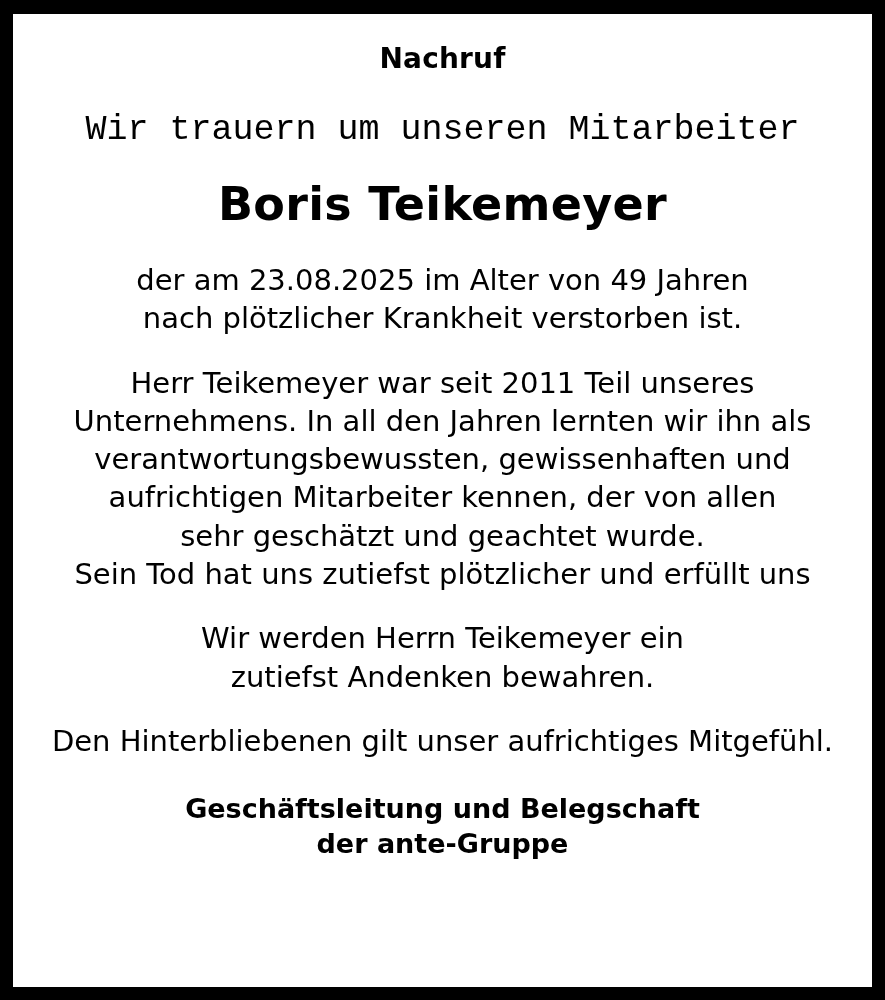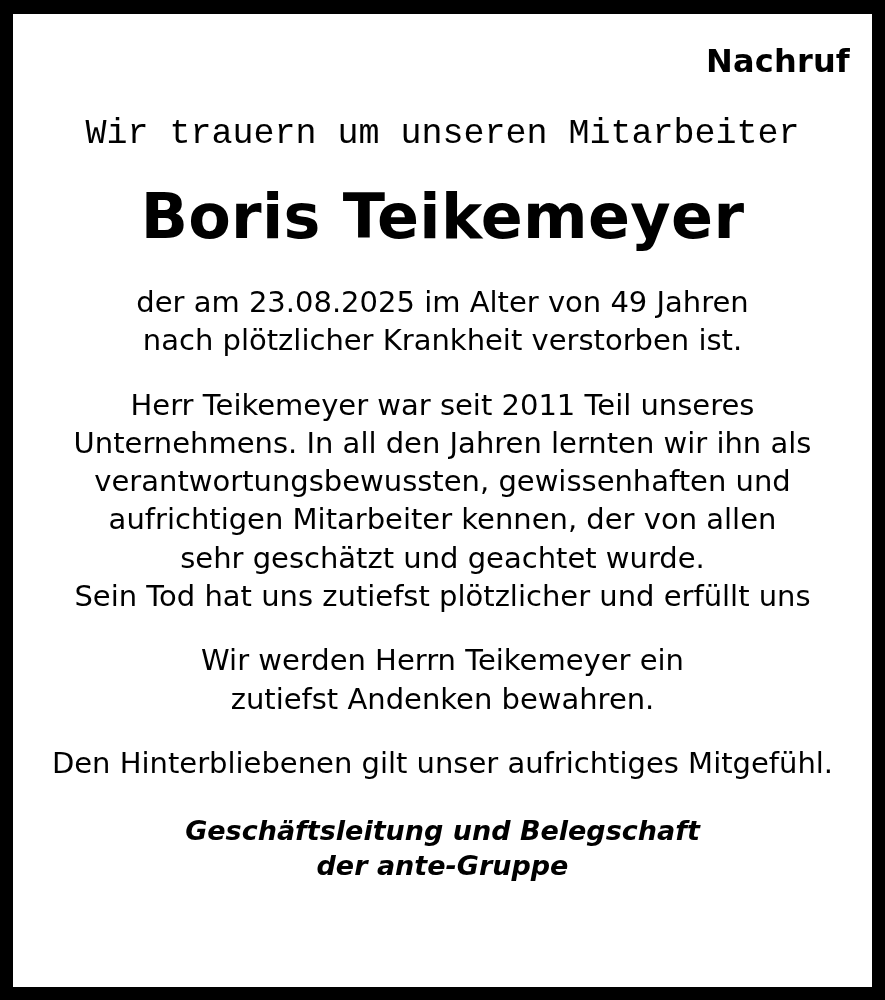--- a/index.html
+++ b/index.html
@@ -23,35 +23,34 @@
     box-sizing: border-box;
     width: 100%;
     height: 100%;
     background: #ffffff;
     color: #000000;
     text-align: center;
     padding: 30px 22px 18px 22px;
     overflow: hidden;
   }
   .heading {
-    font-size: 32px;
+    font-size: 28px;
     font-weight: bold;
     letter-spacing: 0.2px;
     line-height: 1.1;
     margin: 0 0 34px 0;
-    text-align: right;
   }
   .intro {
     font-size: 35px;
     line-height: 1.25;
     margin: 0 0 26px 0;
     font-family: Liberation Mono, monospace;
   }
   .name {
-    font-size: 62px;
+    font-size: 46px;
     font-weight: bold;
     letter-spacing: 0.3px;
     line-height: 1.1;
     margin: 0 0 32px 0;
   }
   .para {
     font-size: 29px;
     line-height: 1.32;
     margin: 0 0 26px 0;
   }
@@ -64,21 +63,20 @@
   }
   .signature {
     font-size: 27px;
     font-weight: bold;
     line-height: 1.28;
     margin: 32px 0 0 0;
   }
   .signature .line {
     display: block;
     white-space: nowrap;
-    font-style: italic;
   }
 </style>
 </head>
 <body>
 
 <div class="obituary-frame">
   <div class="obituary-card">
 
     <div class="heading">Nachruf</div>
 

